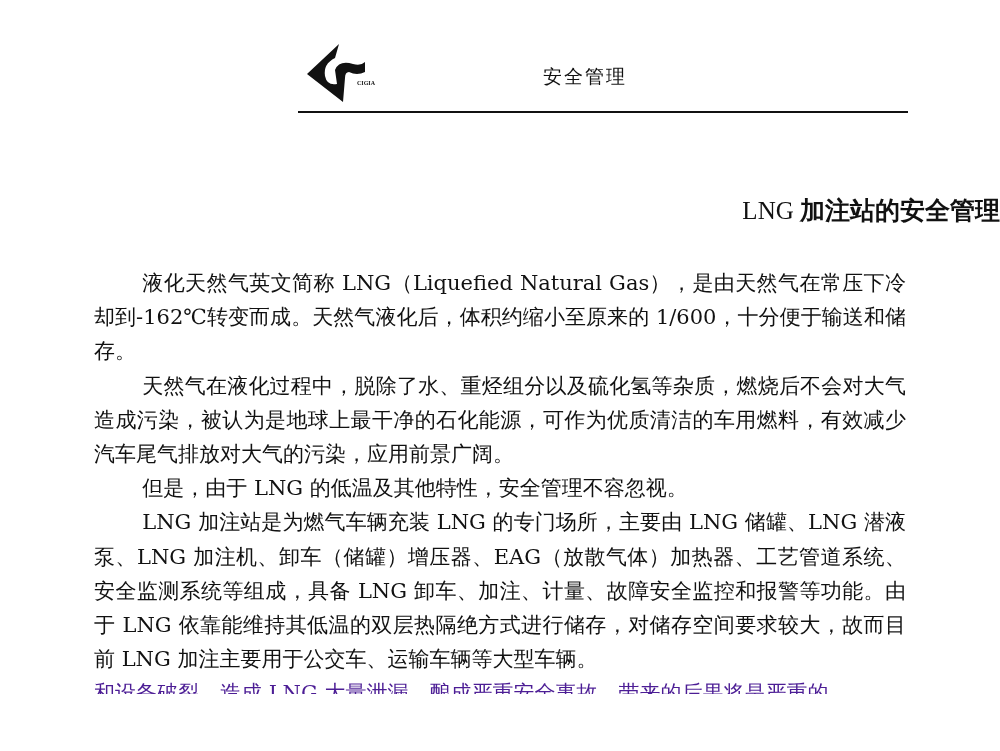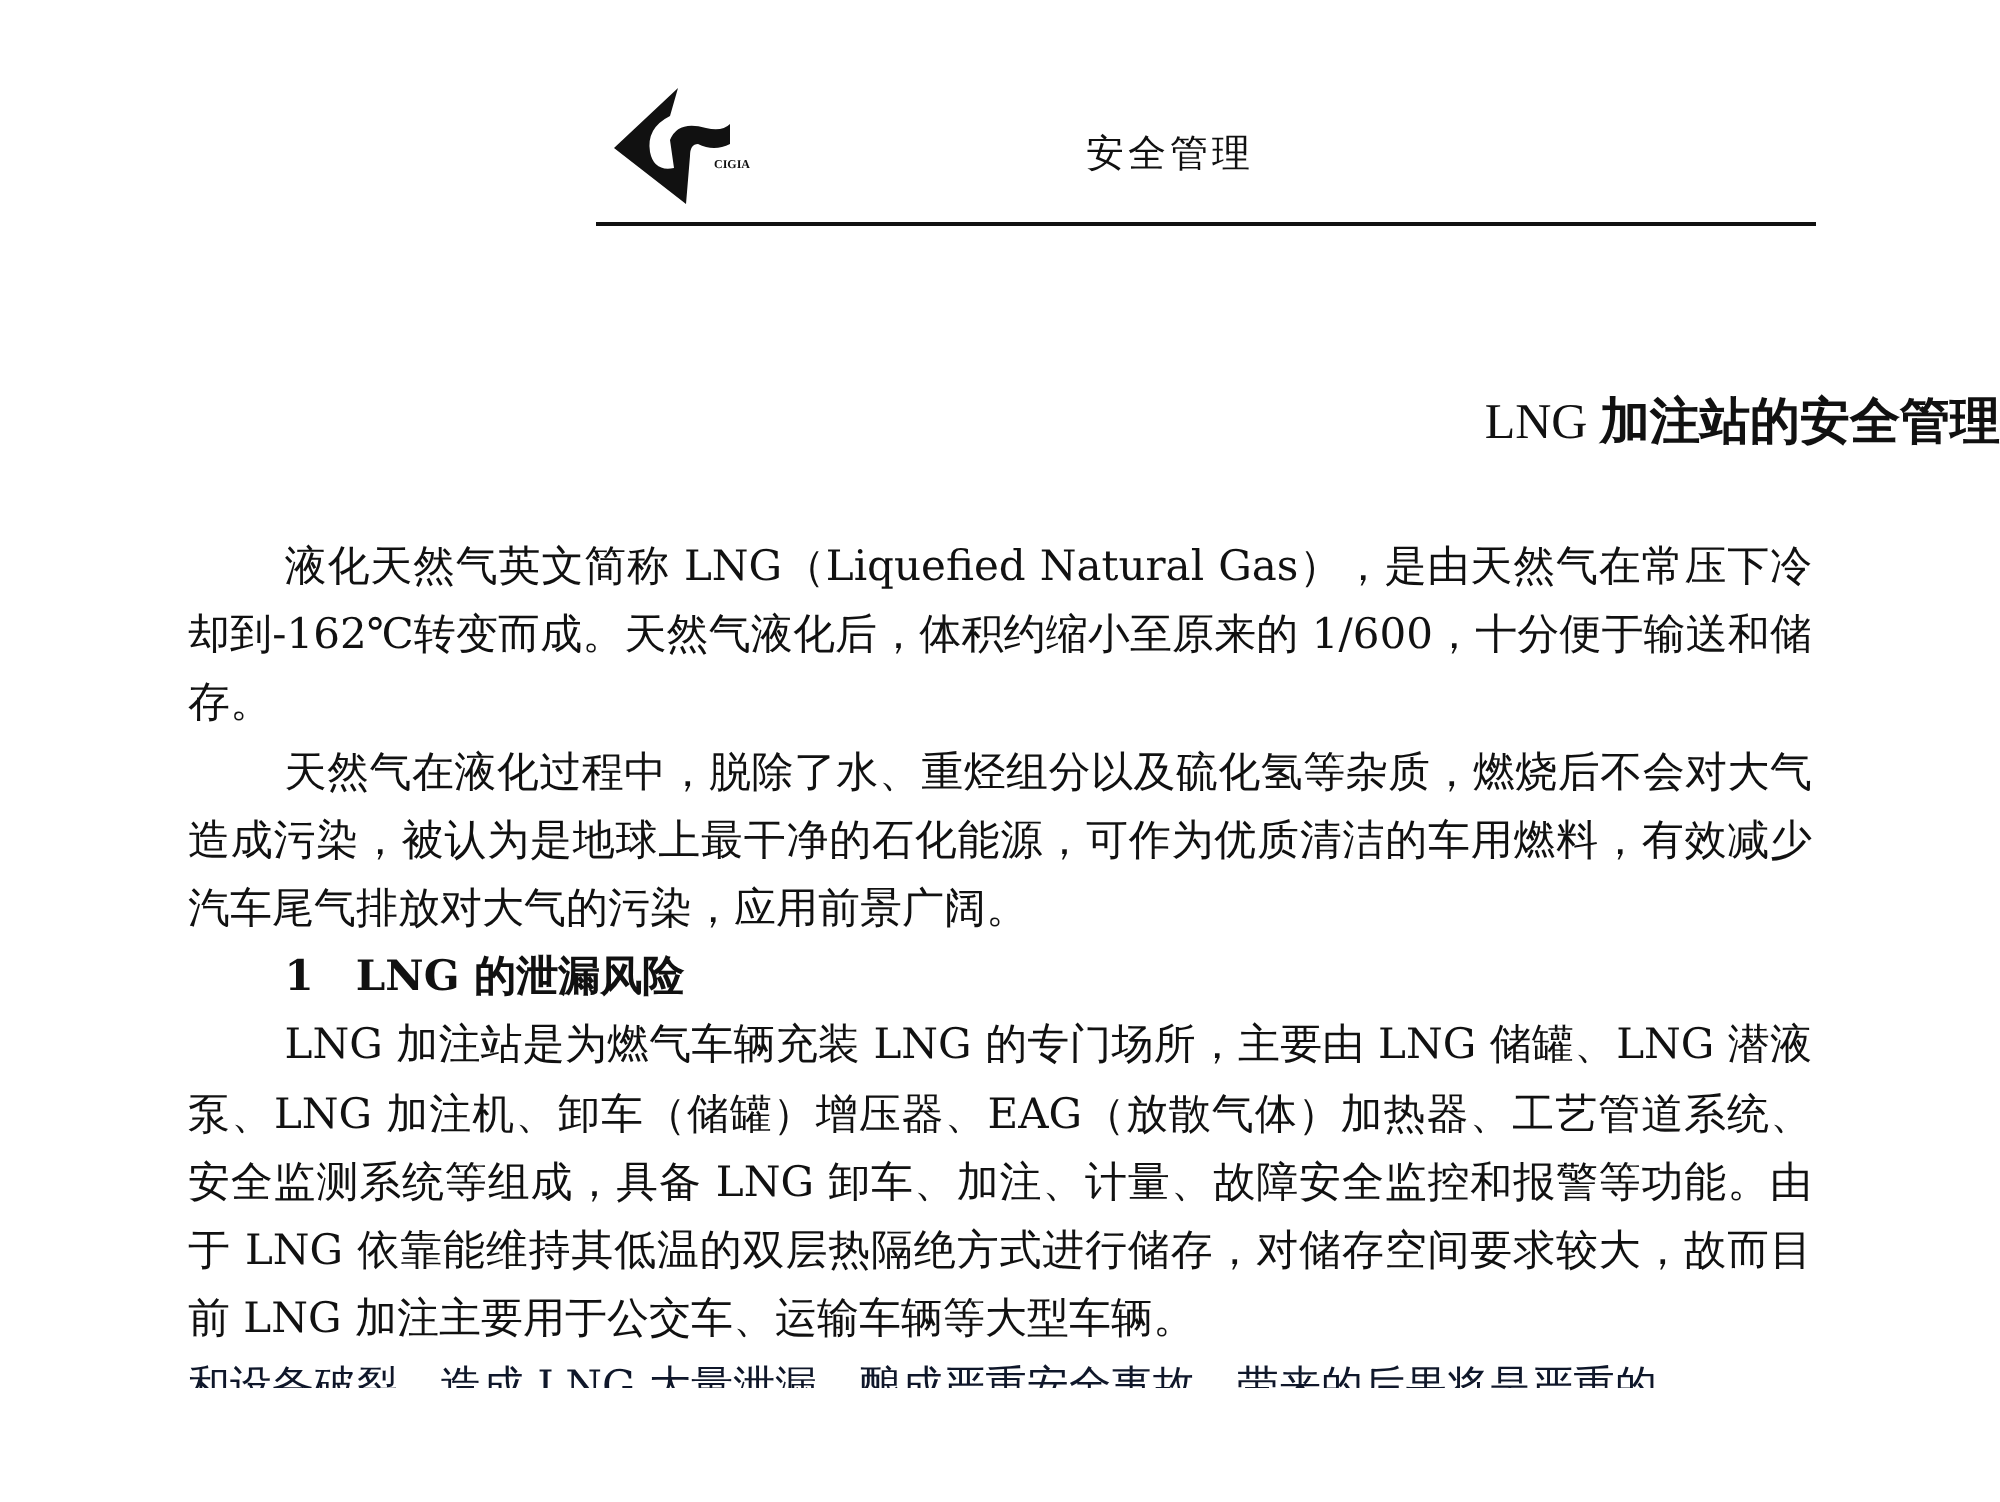--- a/index.html
+++ b/index.html
@@ -12,21 +12,21 @@
     .header { position: absolute; left: 0; top: 0; width: 1000px; height: 115px; }
     .logo { position: absolute; left: 305px; top: 42px; width: 80px; height: 62px; }
     .logo-text { position: absolute; left: 357px; top: 80px; font-family: "Liberation Serif", serif; font-size: 6px; font-weight: bold; letter-spacing: 0; }
     .header-title { position: absolute; left: 543px; top: 64px; font-size: 19px; letter-spacing: 2px; }
     .header-rule { position: absolute; left: 298px; top: 111px; width: 610px; height: 2px; background: #111; }
     .doc-title { position: absolute; left: 0; width: 1000px; top: 177px; text-align: right; font-size: 25px; font-family: "Liberation Serif", "DejaVu Sans", serif; font-weight: normal; }
     .doc-title .cjk { font-family: "DejaVu Sans", sans-serif; font-weight: bold; }
     .body { position: absolute; left: 94px; top: 266px; width: 812px; font-size: 21px; line-height: 34.2px; text-align: justify; }
     .body p { margin: 0; text-indent: 2.3em; }
     .body p.heading { font-weight: bold; }
-    .body p.cut { height: 18px; overflow: hidden; color: #0f172a; }
+    .body p.cut { height: 18px; overflow: hidden; color: #4c1d95; }
   </style>
 </head>
 <body>
 
 <div class="header">
   <svg class="logo" viewBox="0 0 80 62">
     <path d="M2 32 L34 2 L30 16 Q18 22 20 34 Q22 44 32 42 L30 28 Q34 18 48 22 Q56 24 60 20 L60 30 Q52 34 44 30 Q40 30 40 36 L38 60 Z" fill="#111"></path>
   </svg>
   <span class="logo-text">CIGIA</span>
   <span class="header-title">安全管理</span>
@@ -34,16 +34,16 @@
 </div>
 
 <h1 class="doc-title">
   <span>LNG</span>
   <span class="cjk">加注站的安全管理</span>
 </h1>
 
 <div class="body">
   <p>液化天然气英文简称 LNG（Liquefied Natural Gas），是由天然气在常压下冷却到-162℃转变而成。天然气液化后，体积约缩小至原来的 1/600，十分便于输送和储存。</p>
   <p>天然气在液化过程中，脱除了水、重烃组分以及硫化氢等杂质，燃烧后不会对大气造成污染，被认为是地球上最干净的石化能源，可作为优质清洁的车用燃料，有效减少汽车尾气排放对大气的污染，应用前景广阔。</p>
-  <p class="heading">1　LNG 的泄漏风险</p>
+  <p>但是，由于 LNG 的低温及其他特性，安全管理不容忽视。</p>
   <p>LNG 加注站是为燃气车辆充装 LNG 的专门场所，主要由 LNG 储罐、LNG 潜液泵、LNG 加注机、卸车（储罐）增压器、EAG（放散气体）加热器、工艺管道系统、安全监测系统等组成，具备 LNG 卸车、加注、计量、故障安全监控和报警等功能。由于 LNG 依靠能维持其低温的双层热隔绝方式进行储存，对储存空间要求较大，故而目前 LNG 加注主要用于公交车、运输车辆等大型车辆。</p>
   <p class="cut" style="text-indent:0">和设备破裂，造成 LNG 大量泄漏，酿成严重安全事故，带来的后果将是严重的。</p>
 </div>
 
 </body></html>

